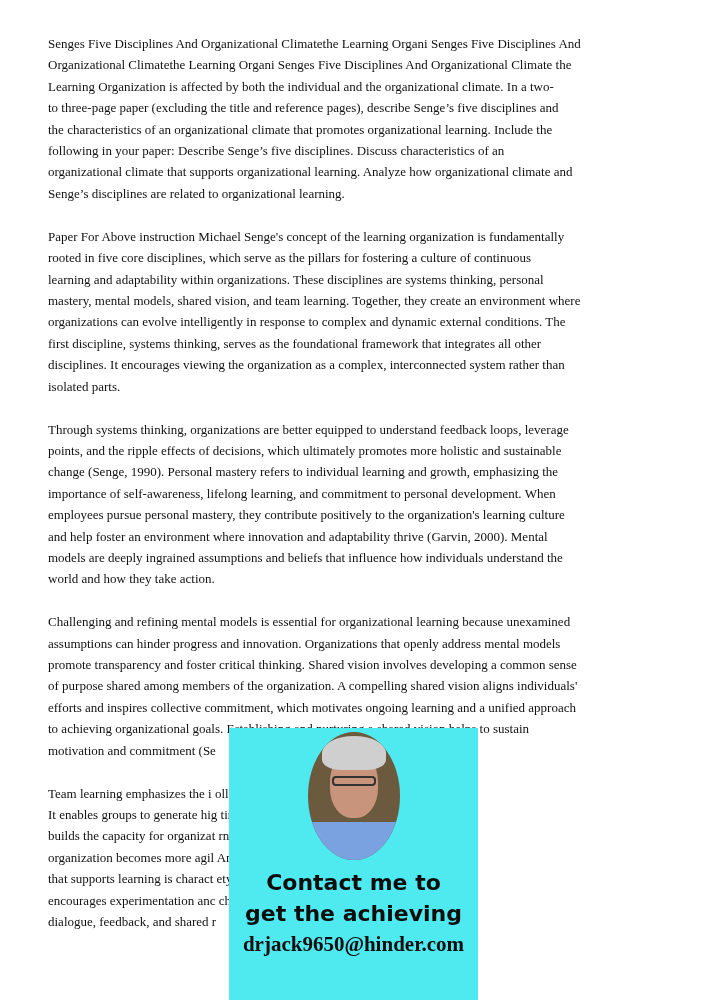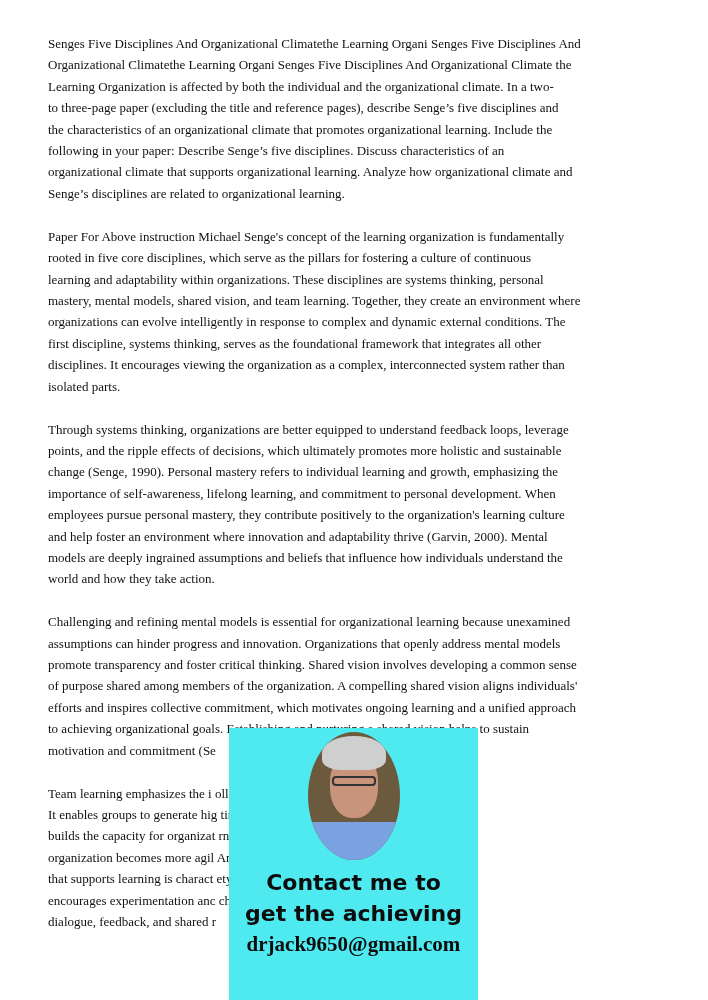--- a/index.html
+++ b/index.html
@@ -72,14 +72,14 @@
   <div class="portrait">
     <div class="shirt"></div>
     <div class="face"></div>
     <div class="hair"></div>
     <div class="glasses"></div>
   </div>
   <div class="cta">
     <div>Contact me to</div>
     <div>get the achieving</div>
   </div>
-  <div class="email">drjack9650@gmail.com</div>
+  <div class="email">drjack9650@hinder.com</div>
 </div>
 
 </body></html>

